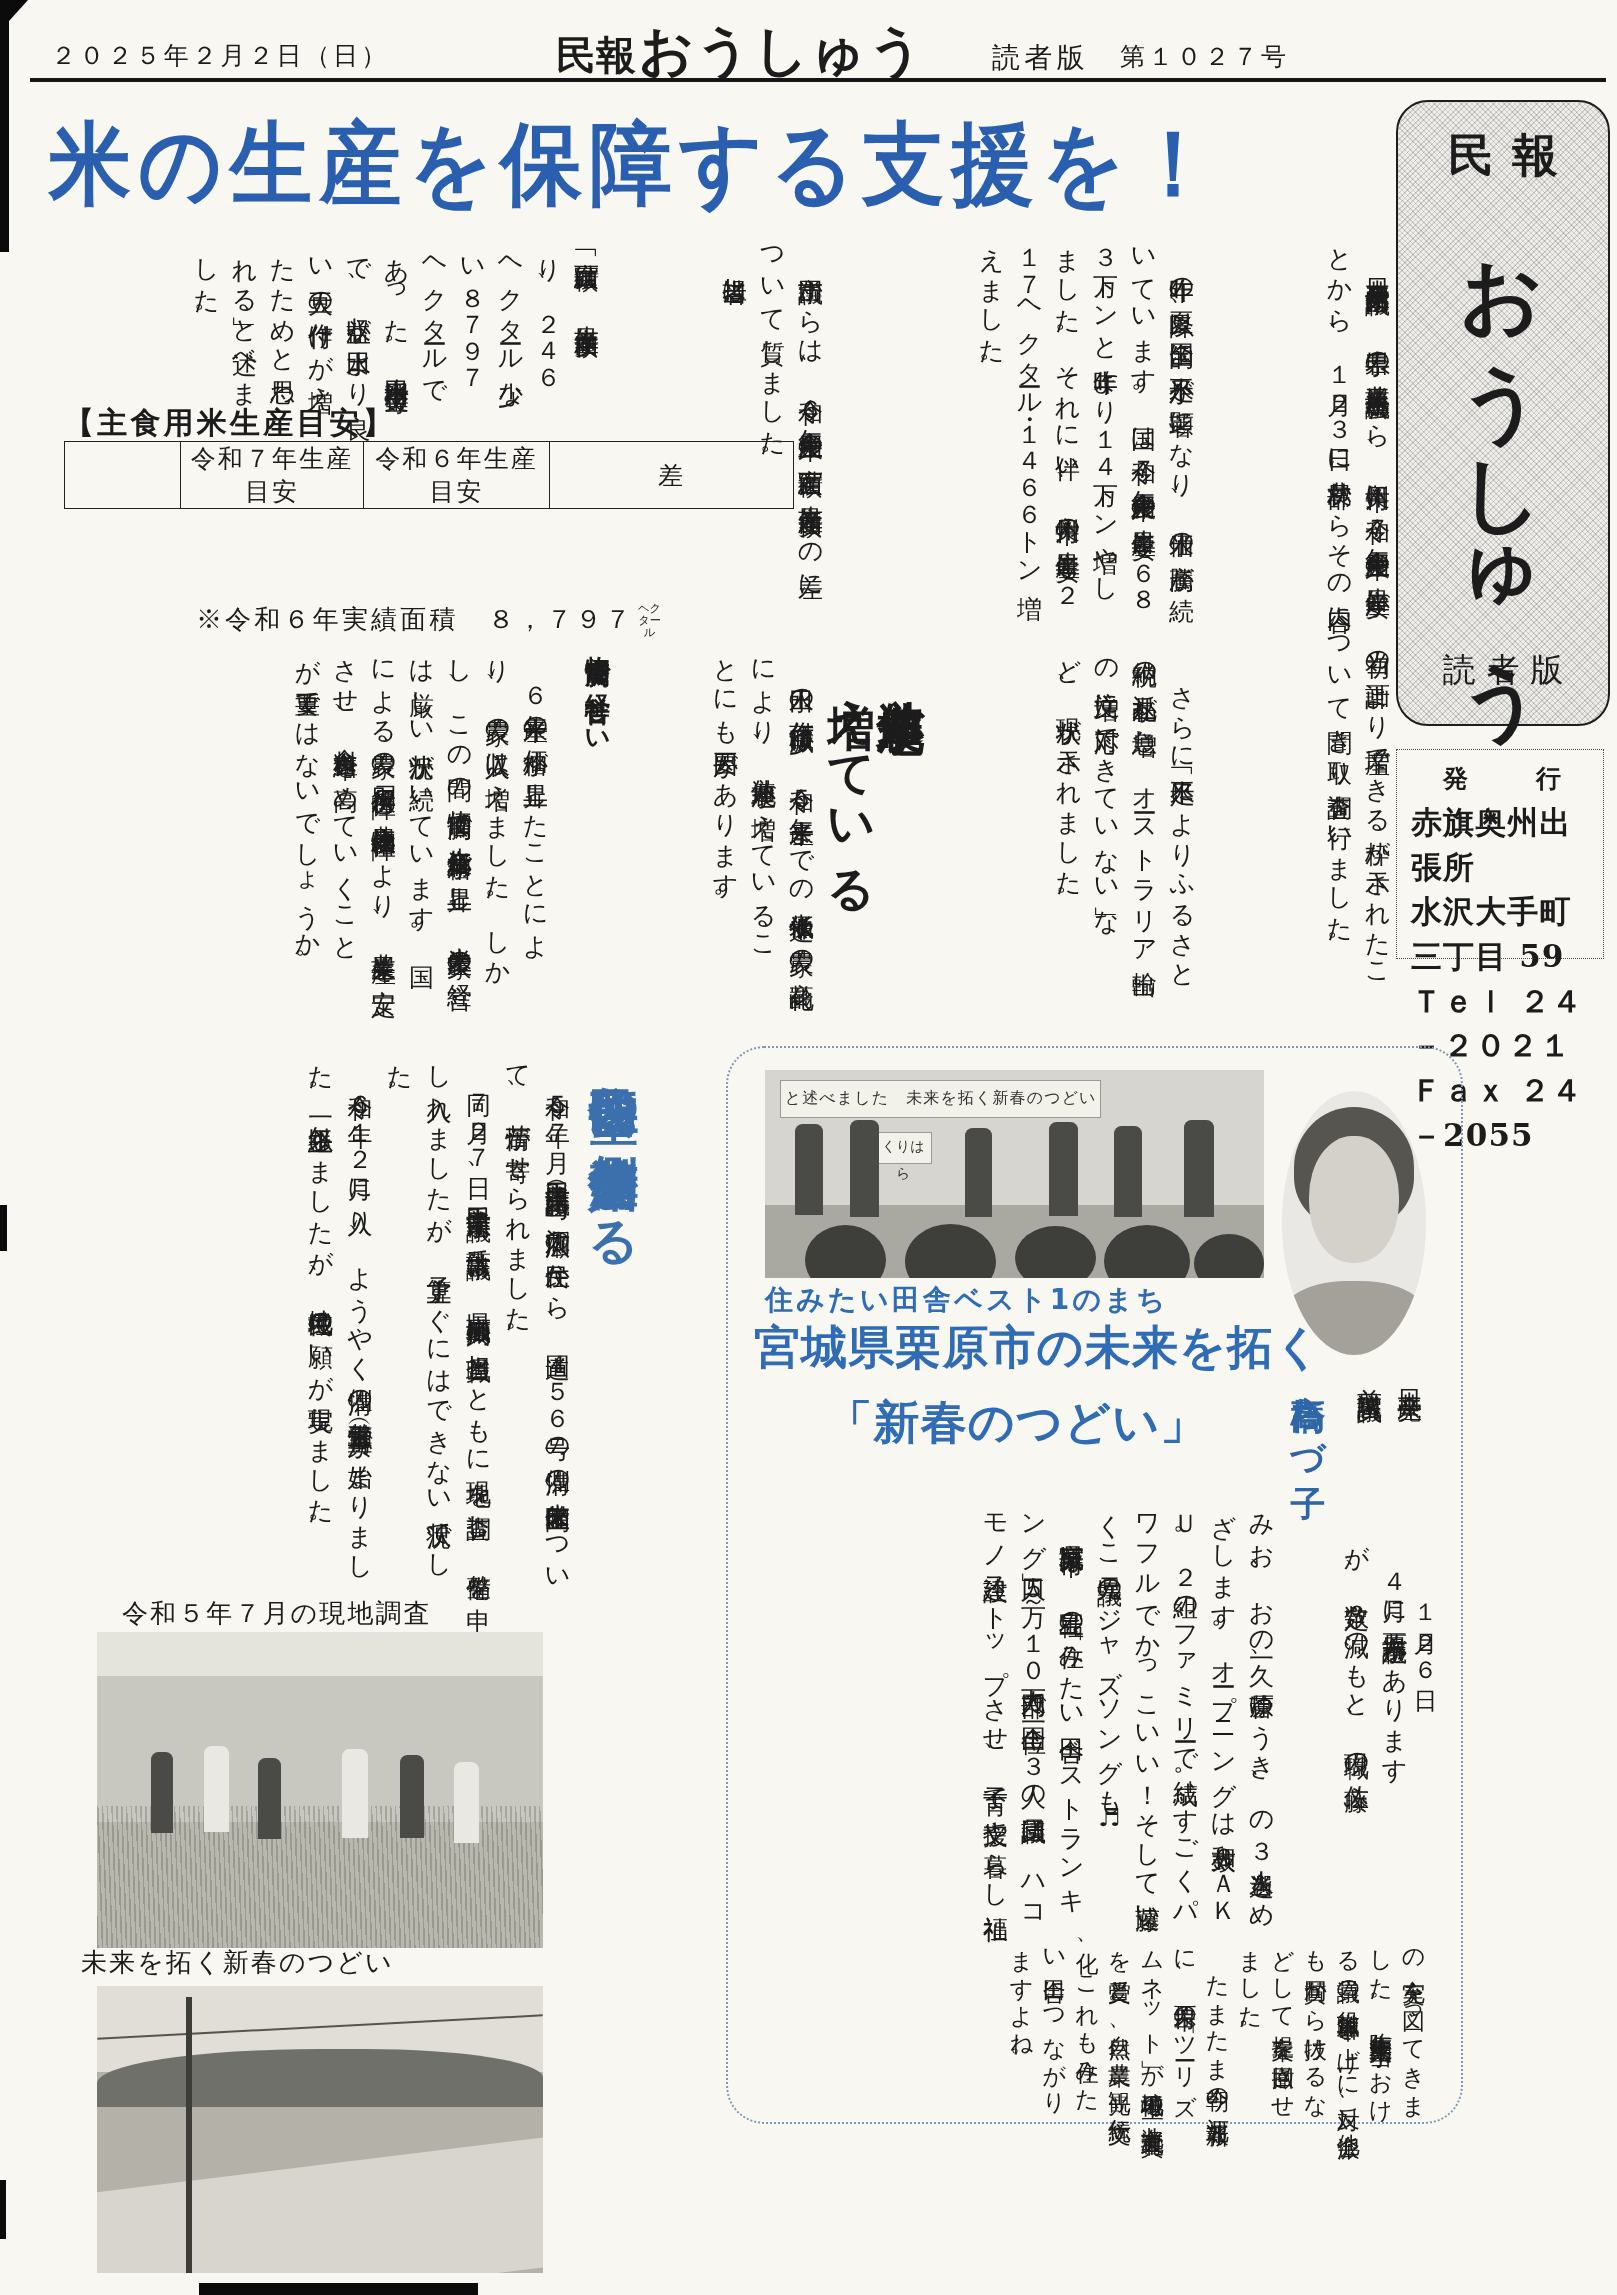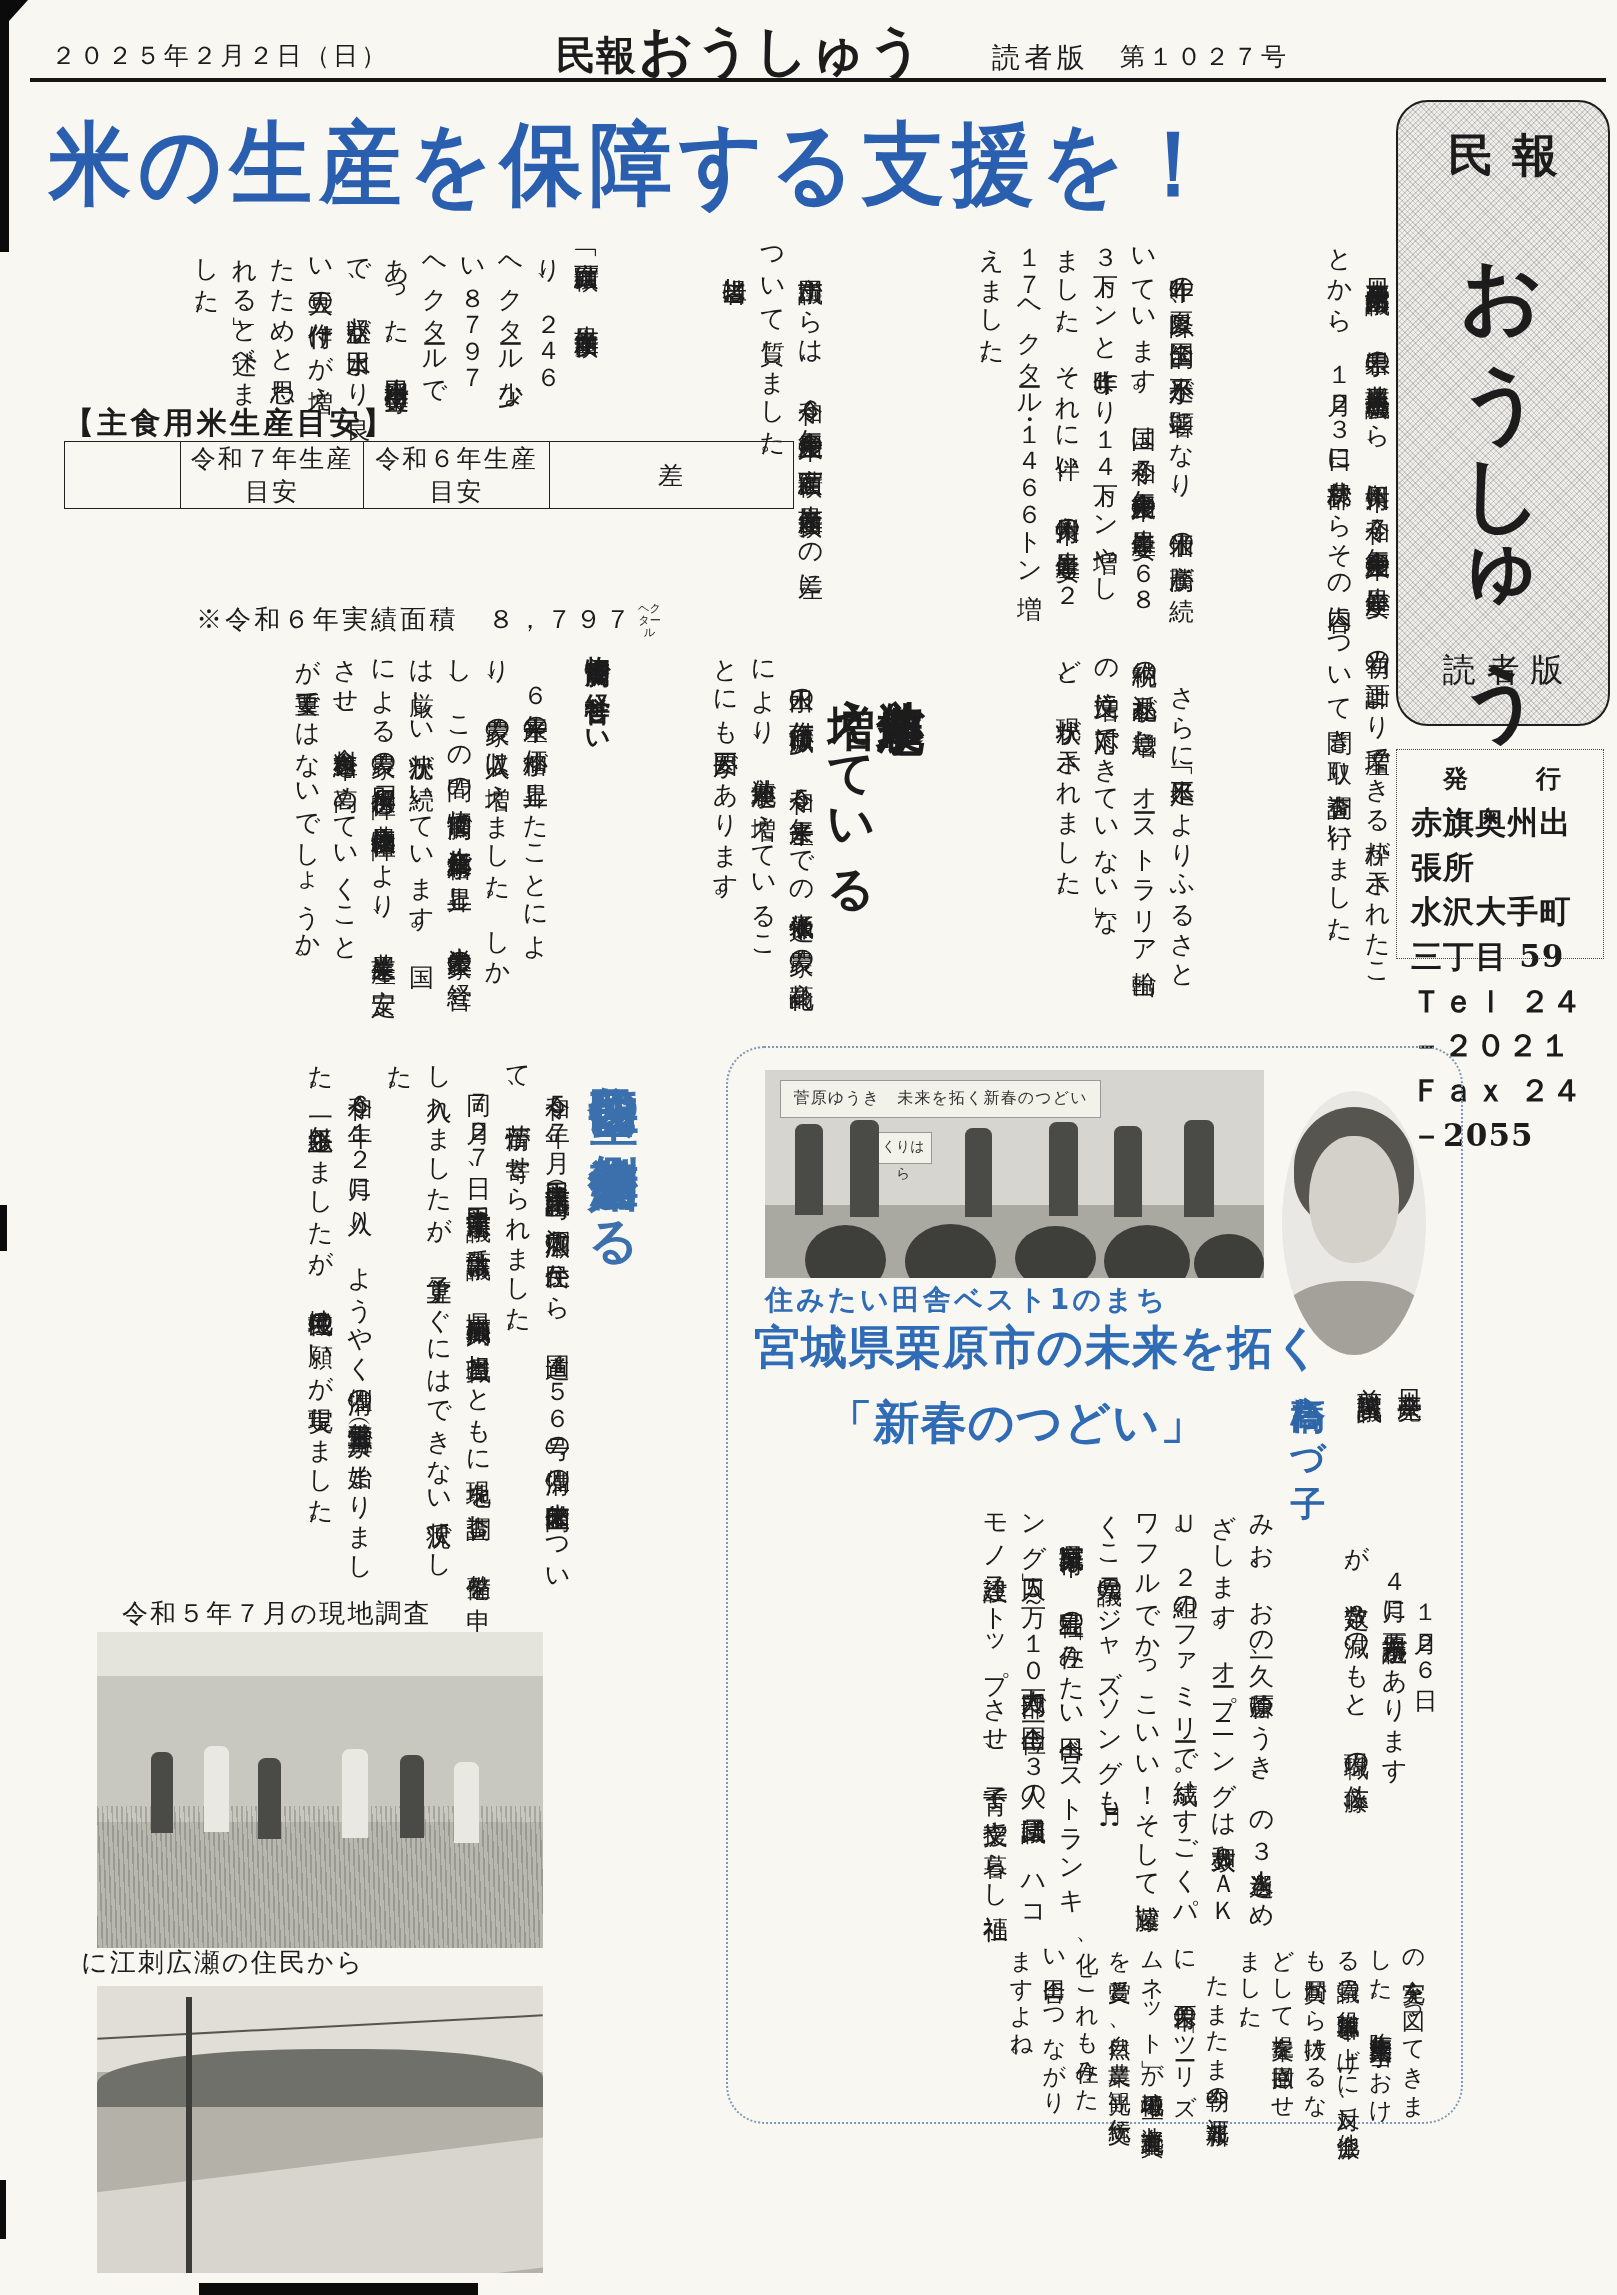--- a/index.html
+++ b/index.html
@@ -179,31 +179,31 @@
   <div class="abs a3-cap1">令和５年７月の現地調査</div>
   <div class="photo photo1">
     <div class="p1-grass"></div>
     <div class="fig" style="left:12%;top:38%;width:22.6px;height:81px;"></div>
     <div class="fig light" style="left:24%;top:36%;width:25px;height:86px;"></div>
     <div class="fig" style="left:36%;top:40%;width:23.6px;height:81px;"></div>
     <div class="fig light" style="left:55%;top:37%;width:26px;height:89px;"></div>
     <div class="fig" style="left:68%;top:39%;width:23.6px;height:83px;"></div>
     <div class="fig light" style="left:80%;top:41%;width:25px;height:81px;"></div>
   </div>
-  <div class="abs a3-cap2">に江刺広瀬の住民から</div>
+  <div class="abs a3-cap2">未来を拓く新春のつどい</div>
   <div class="photo photo2">
     <div class="p2-hill"></div>
     <div class="p2-road"></div>
     <div class="p2-wire"></div>
     <div class="p2-pole"></div>
   </div>
 
   <div class="abs a2-box"></div>
   <div class="photo event-photo">
-    <div class="ep-banner">菅原ゆうき　未来を拓く新春のつどい</div>
+    <div class="ep-banner">と述べました　未来を拓く新春のつどい</div>
     <div class="ep-sign">くりはら</div>
     <div class="fig" style="left:6%;top:26%;width:28px;height:91px;"></div>
     <div class="fig" style="left:17%;top:24%;width:29px;height:97px;"></div>
     <div class="fig" style="left:40%;top:28%;width:27px;height:89px;"></div>
     <div class="fig" style="left:57%;top:25%;width:29px;height:94px;"></div>
     <div class="fig" style="left:70%;top:27%;width:28px;height:91px;"></div>
     <div class="fig" style="left:84%;top:24%;width:30px;height:97px;"></div>
     <div class="blob" style="left:8%;bottom:-8%;width:81px;height:70px;"></div>
     <div class="blob" style="left:28%;bottom:-10%;width:91px;height:75px;"></div>
     <div class="blob" style="left:50%;bottom:-6%;width:81px;height:64px;"></div>

